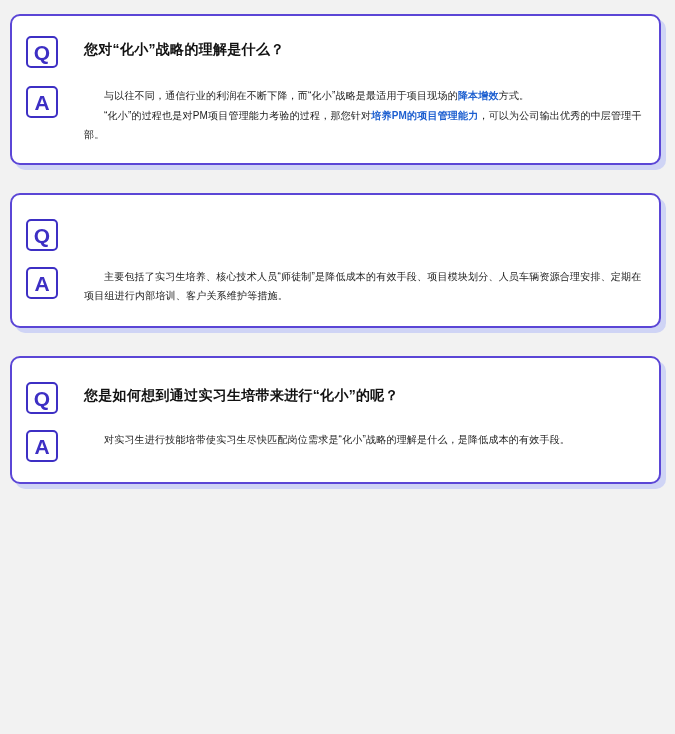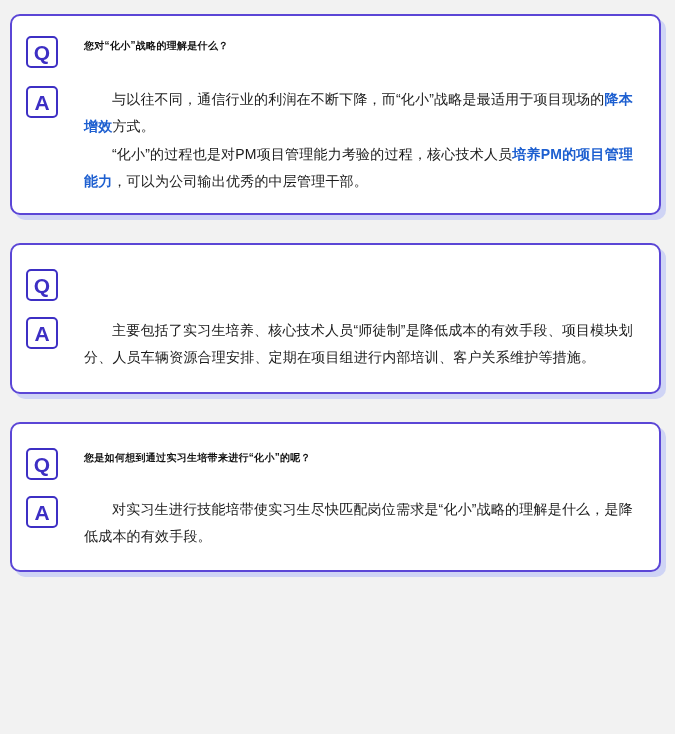--- a/index.html
+++ b/index.html
@@ -54,31 +54,31 @@
     line-height: 30px;
     text-align: center;
     font-family: "Liberation Sans", sans-serif;
     background: #ffffff;
     box-sizing: border-box;
     margin-top: 2px;
   }
   .q-text {
     flex: 1 1 auto;
     margin-left: 26px;
-    font-size: 10px;
+    font-size: 14px;
     font-weight: bold;
     color: #111111;
     line-height: 1.6;
     letter-spacing: 0.3px;
     padding-top: 4px;
   }
   .a-text {
     flex: 1 1 auto;
     margin-left: 26px;
-    font-size: 14px;
+    font-size: 10px;
     color: #1a1a1a;
     line-height: 1.95;
     letter-spacing: 0.2px;
     padding-top: 2px;
   }
   .a-text p {
     margin: 0;
     text-indent: 2em;
   }
   .hl {
@@ -104,21 +104,21 @@
 
   <div class="qa-card" id="card1">
     <div class="qa-row q-row">
       <div class="badge">Q</div>
       <div class="q-text">您对“化小”战略的理解是什么？</div>
     </div>
     <div class="qa-row a-row">
       <div class="badge">A</div>
       <div class="a-text">
         <p><span>与以往不同，通信行业的利润在不断下降，而“化小”战略是最适用于项目现场的</span><span class="hl">降本增效</span><span>方式。</span></p>
-        <p><span>“化小”的过程也是对PM项目管理能力考验的过程，核心技术人员</span><span class="hl2">培养PM的项目管理能力</span><span>，可以为公司输出优秀的中层管理干部。</span></p>
+        <p><span>“化小”的过程也是对PM项目管理能力考验的过程，那您针对</span><span class="hl2">培养PM的项目管理能力</span><span>，可以为公司输出优秀的中层管理干部。</span></p>
       </div>
     </div>
   </div>
 
   <div class="qa-card" id="card2">
     <div class="qa-row q-row">
       <div class="badge">Q</div>
     </div>
     <div class="qa-row a-row">
       <div class="badge">A</div>

